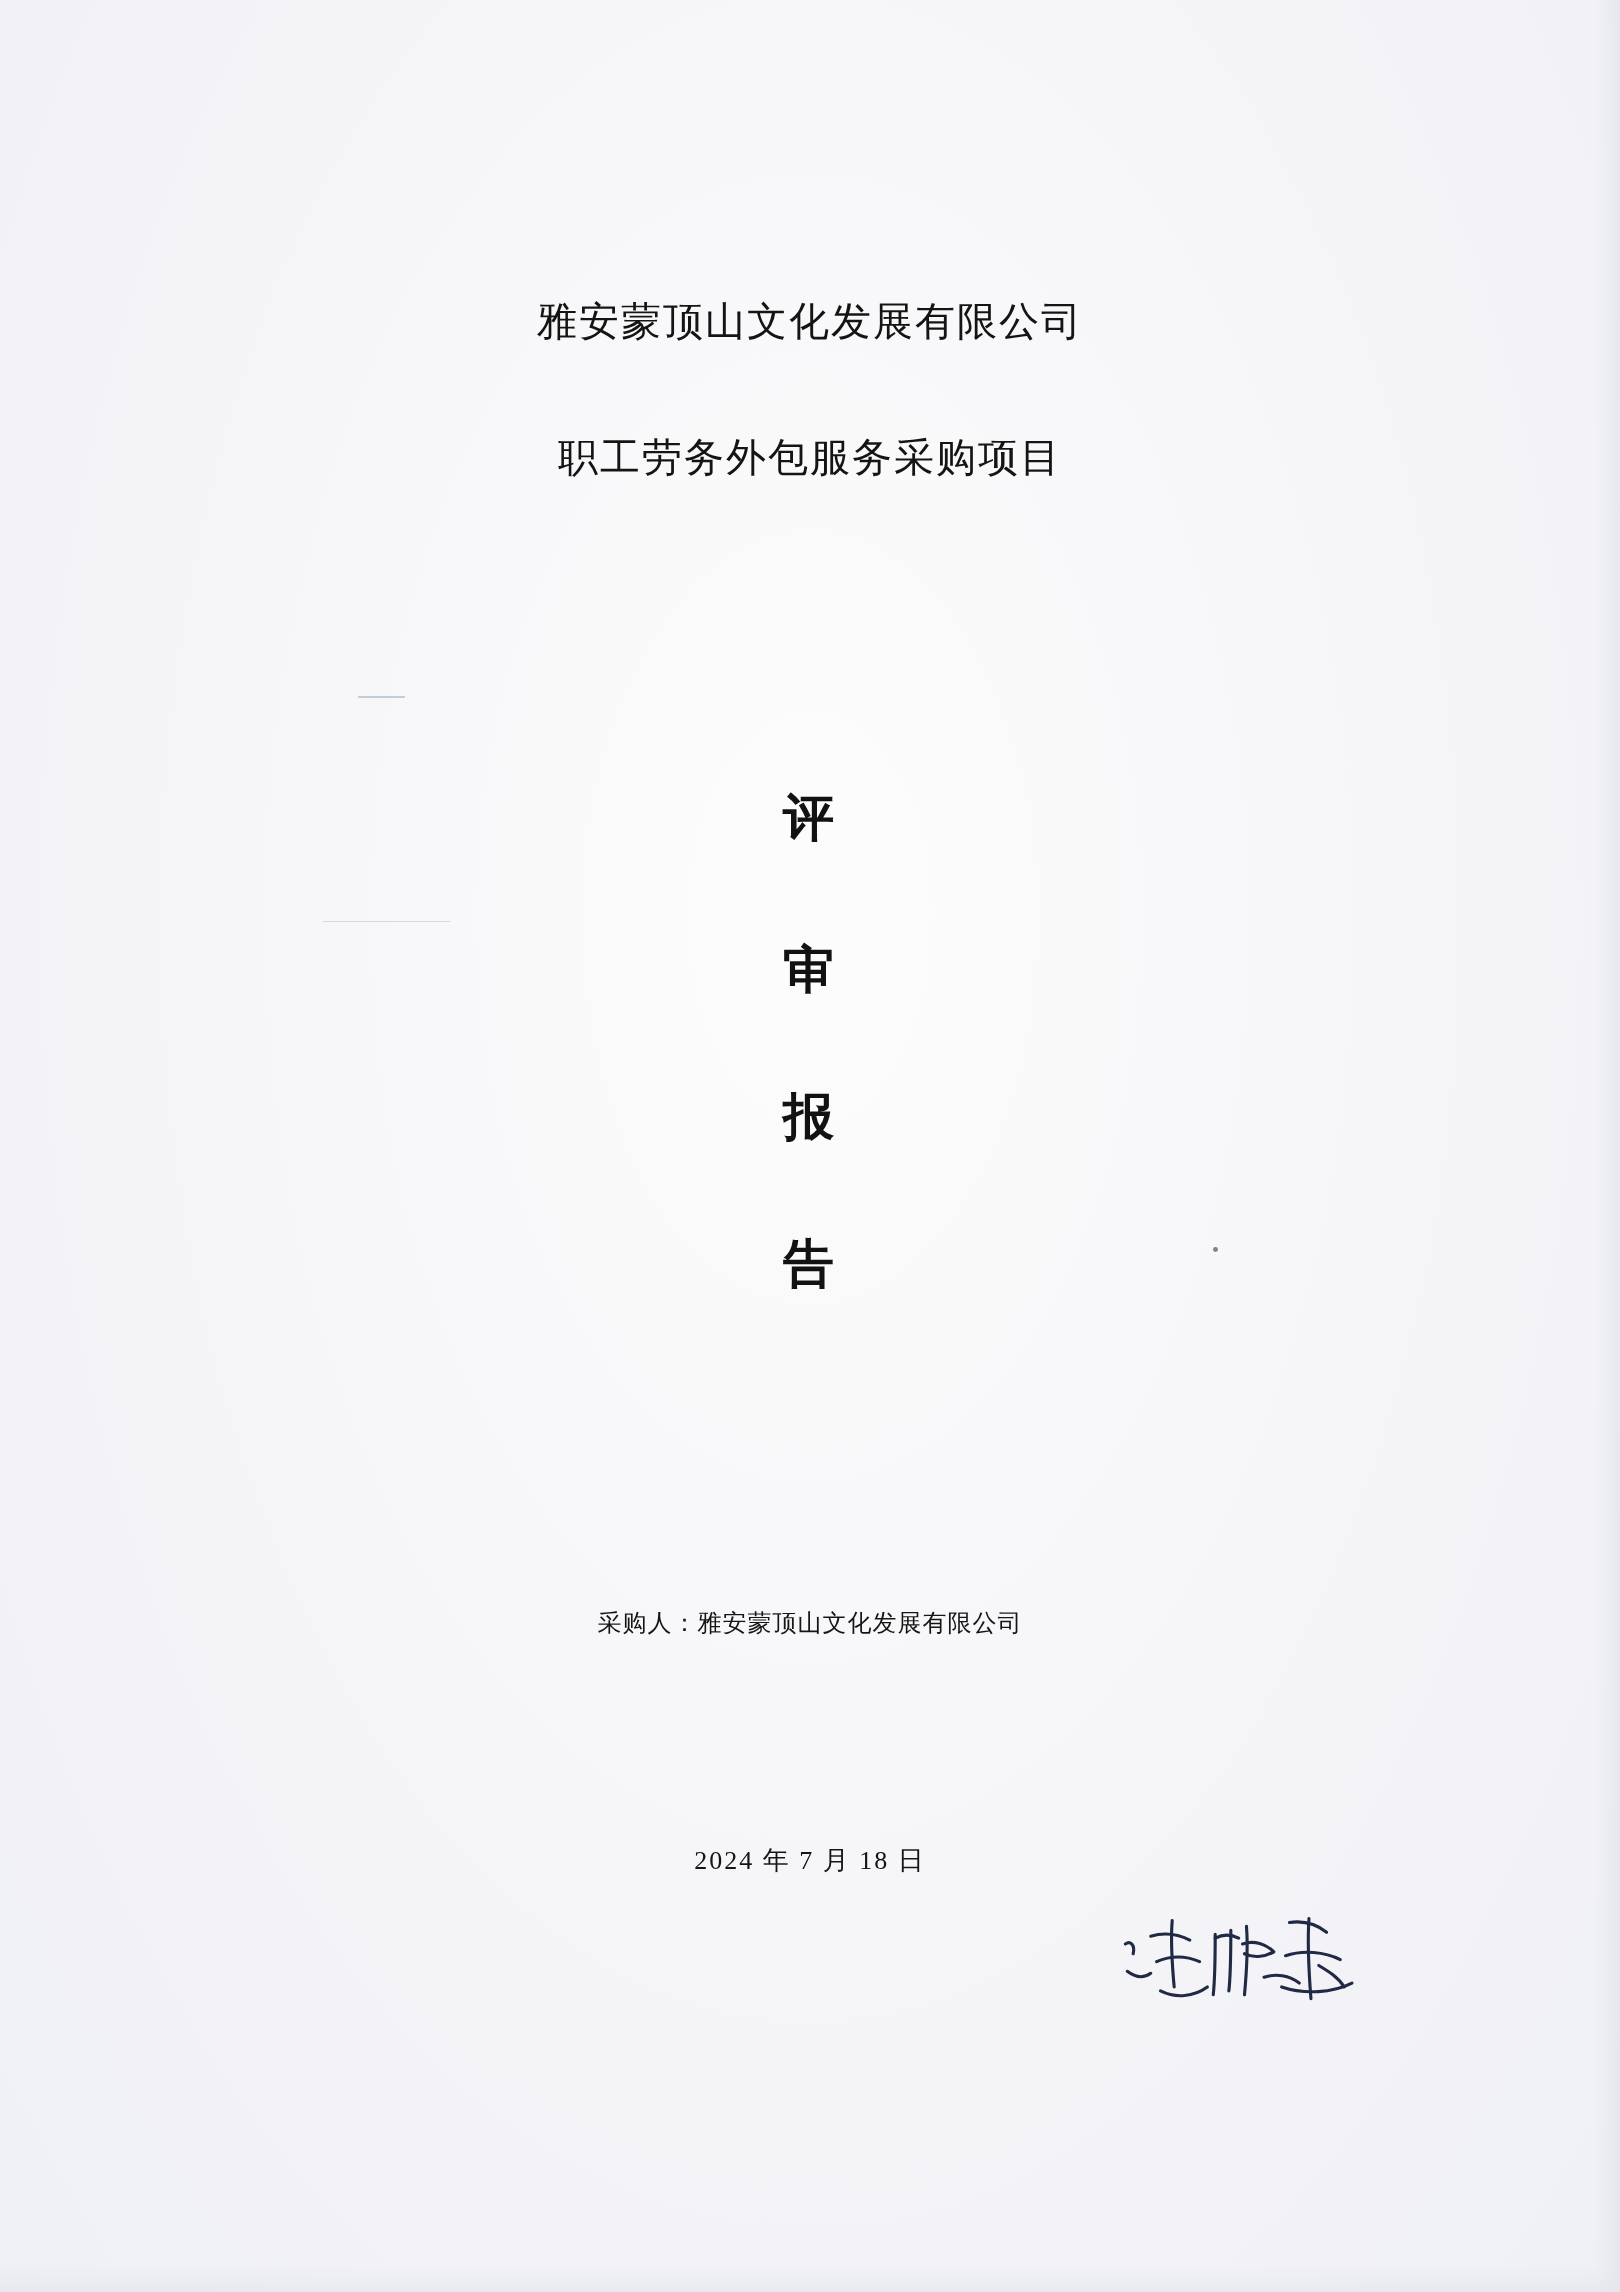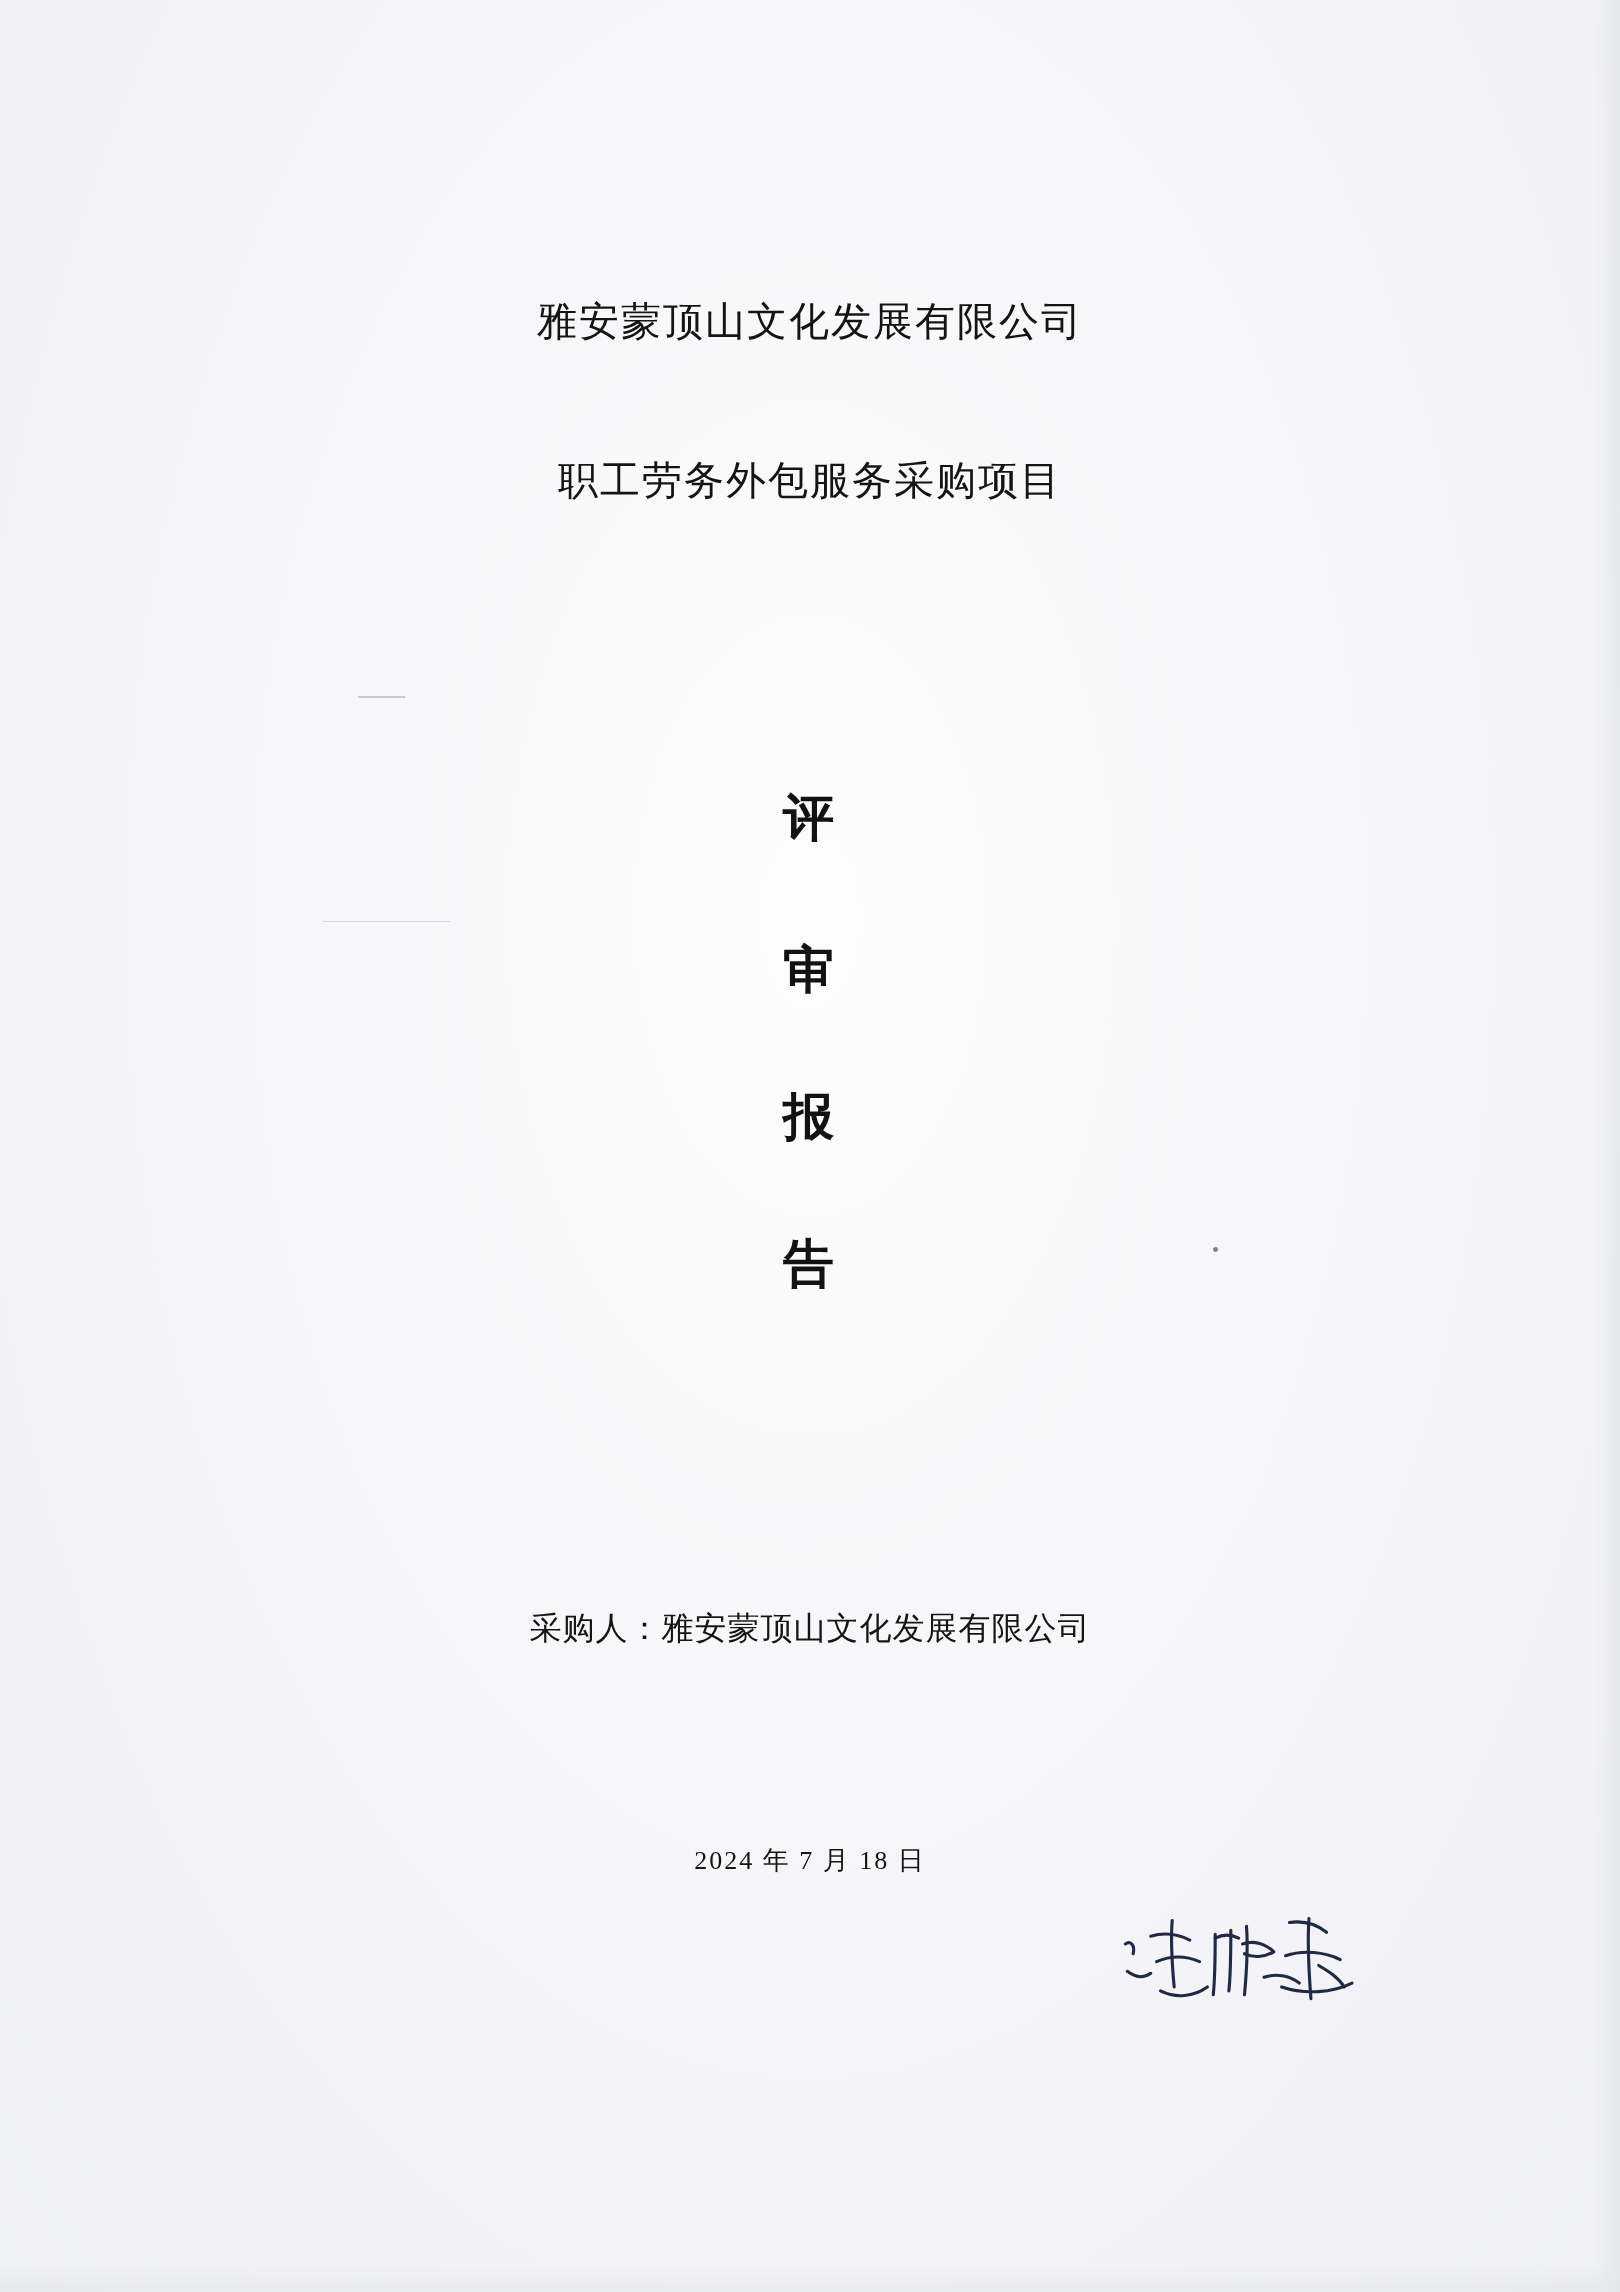--- a/index.html
+++ b/index.html
@@ -60,21 +60,21 @@
     position: absolute;
     left: 0;
     width: 100%;
     text-align: center;
     color: #141414;
     font-size: 40px;
     letter-spacing: 2px;
     font-weight: 500;
   }
   .title-1 { top: 294px; }
-  .title-2 { top: 453px; }
+  .title-2 { top: 430px; }
 
   .report-word {
     position: absolute;
     left: 0;
     width: 100%;
     text-align: center;
     color: #121212;
     font-size: 51px;
     font-weight: 600;
     letter-spacing: 2.9px;
@@ -84,21 +84,21 @@
   .rw-3 { top: 1083px; }
   .rw-4 { top: 1230px; }
 
   .purchaser-line {
     position: absolute;
     top: 1607px;
     left: 0;
     width: 100%;
     text-align: center;
     color: #151515;
-    font-size: 32px;
+    font-size: 24px;
     letter-spacing: 1px;
   }
 
   .date-line {
     position: absolute;
     top: 1843px;
     left: 0;
     width: 100%;
     text-align: center;
     color: #151515;

